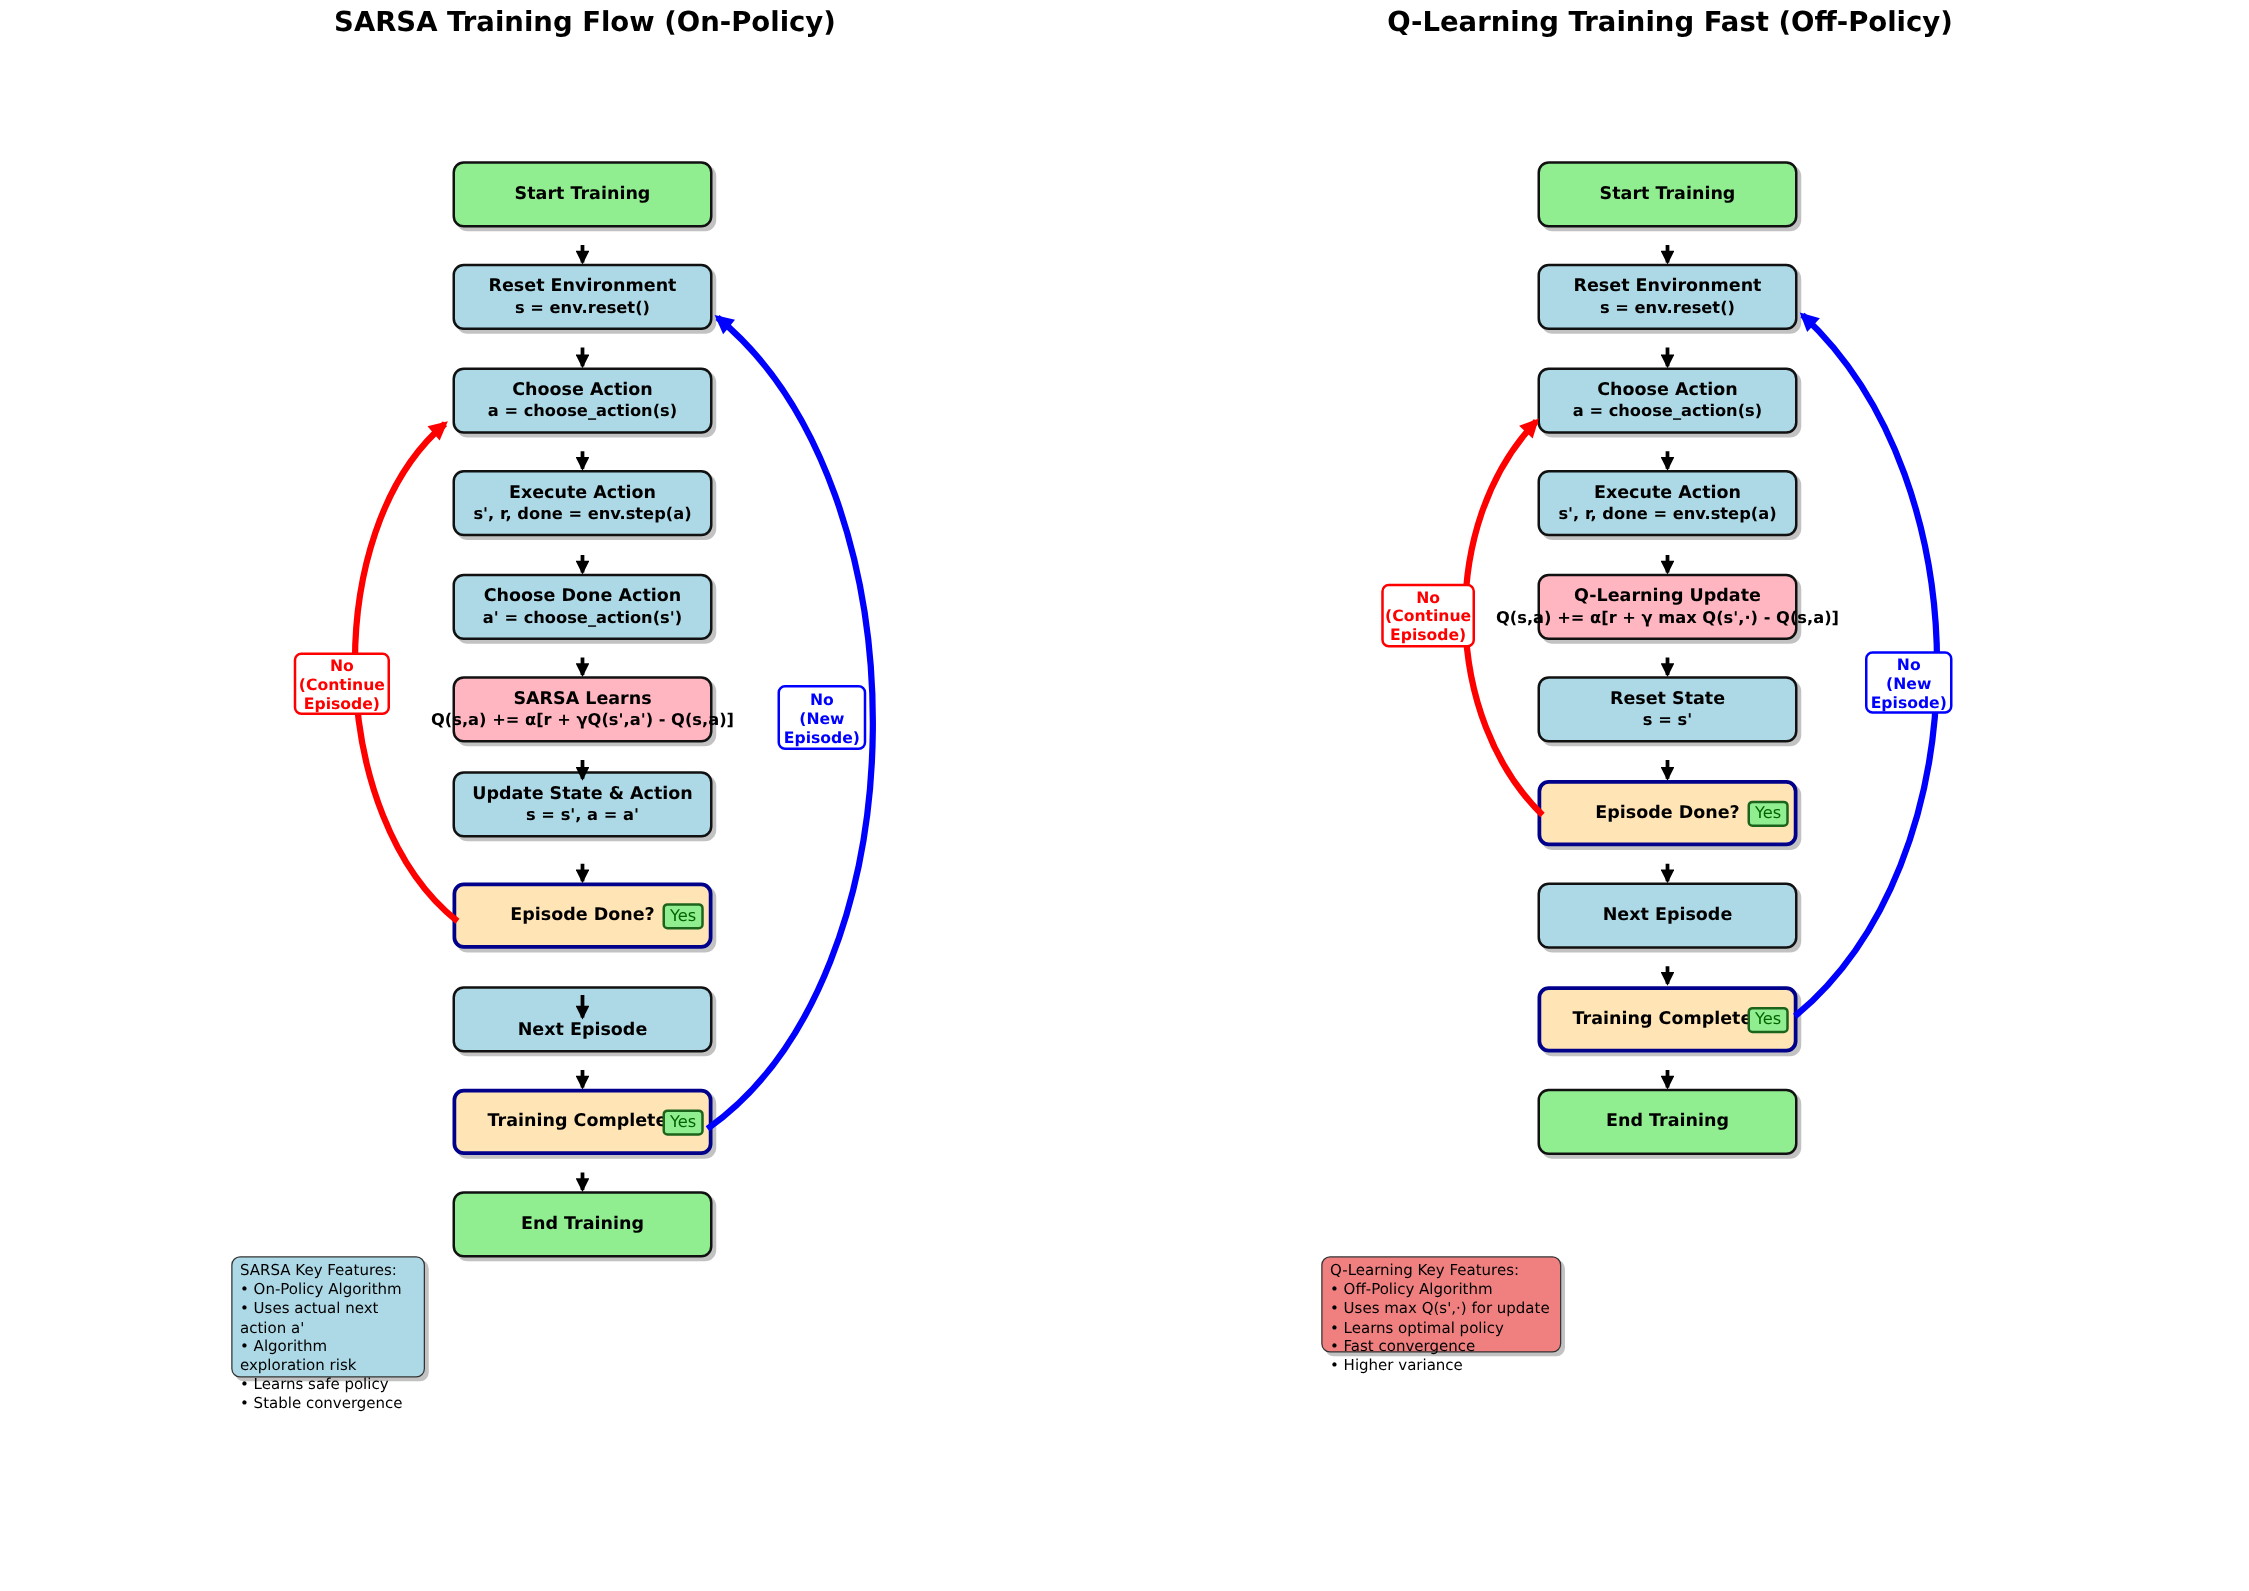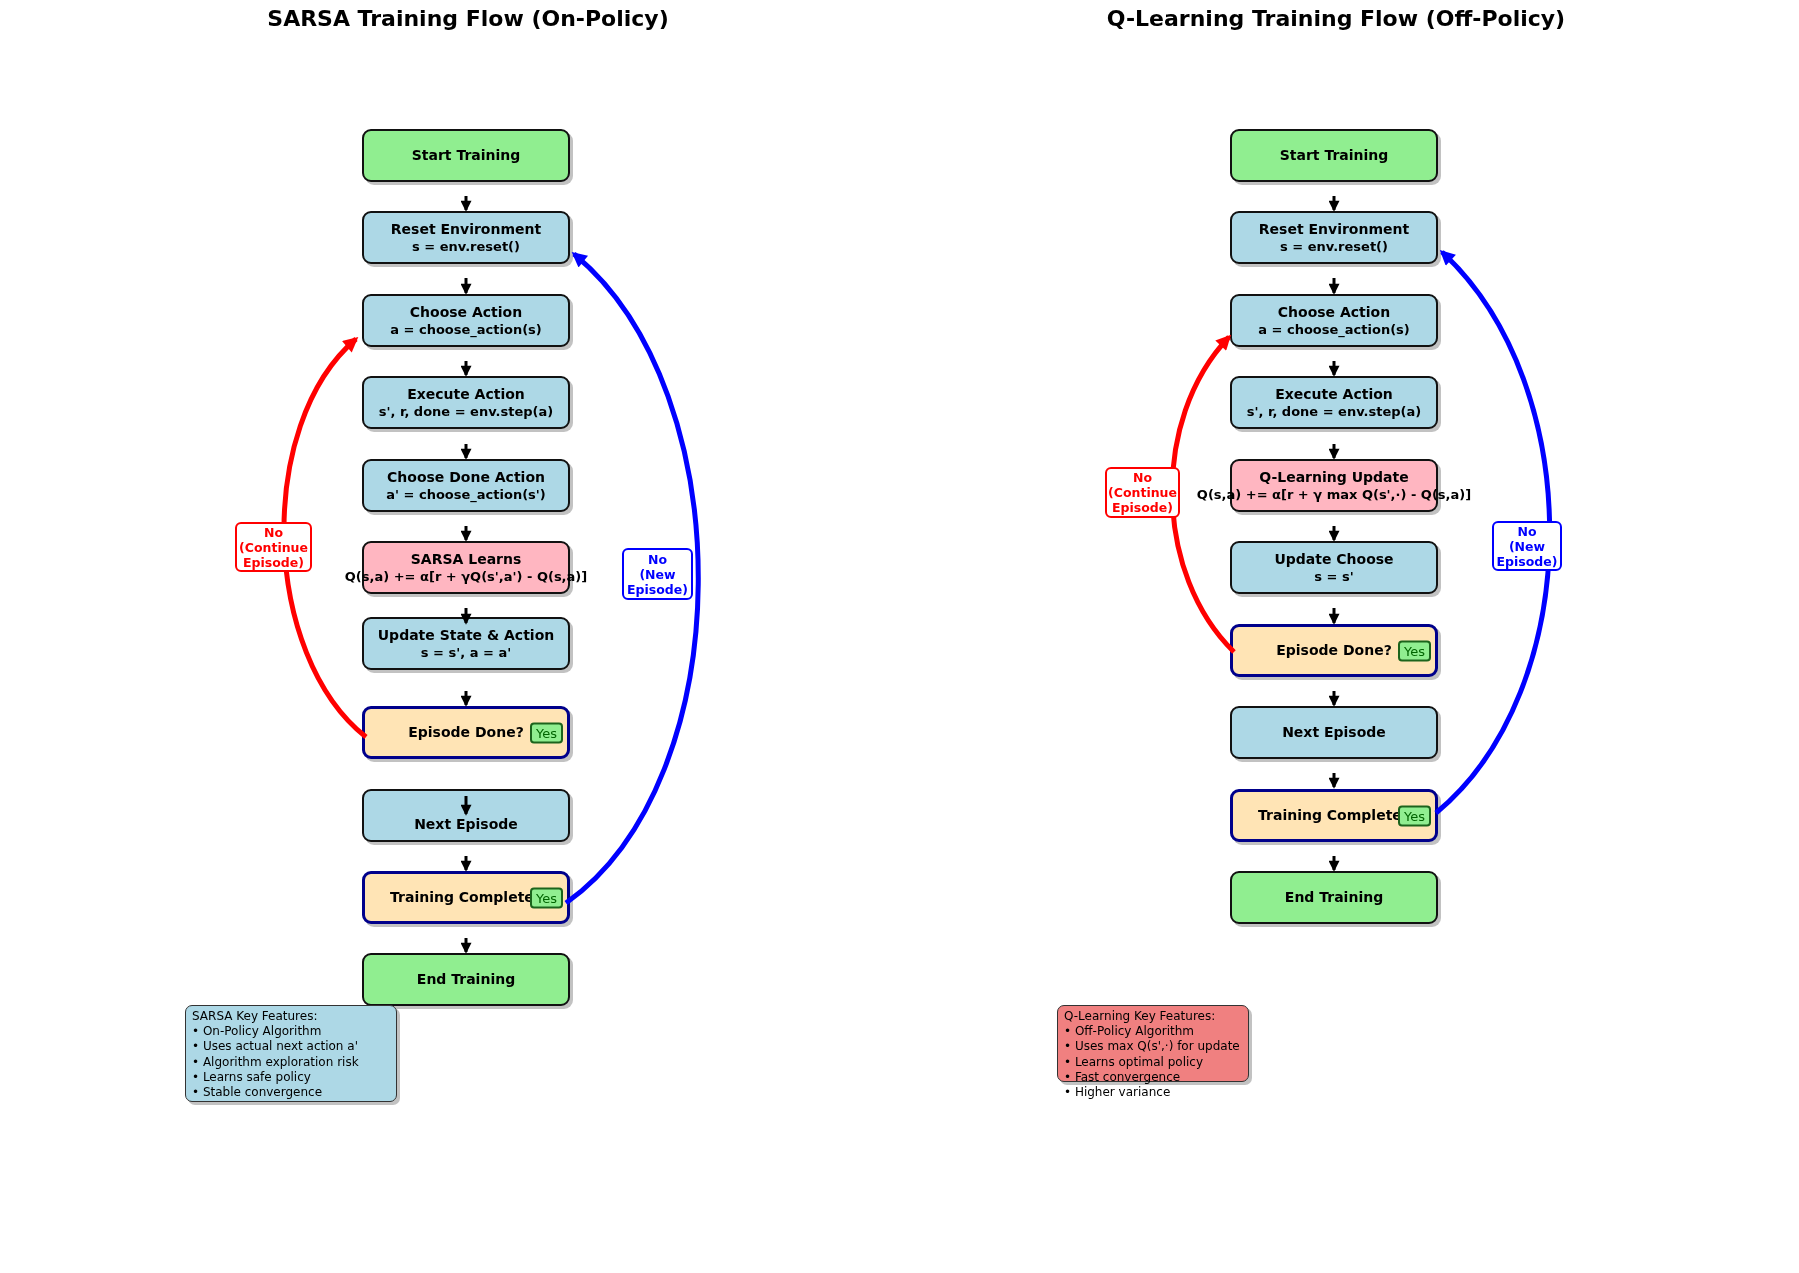--- a/index.html
+++ b/index.html
@@ -51,21 +51,21 @@
   }
   .features.left{background:var(--features-blue);}
   .features.right{background:var(--features-coral);}
 </style>
 </head>
 <body>
 
 <div class="canvas">
 
   <div class="chart-title" style="left:148px; top:6px;">SARSA Training Flow (On-Policy)</div>
-  <div class="chart-title" style="left:1016px; top:6px;">Q-Learning Training Flow (Off-Policy)</div>
+  <div class="chart-title" style="left:1016px; top:6px;">Q-Learning Training Fast (Off-Policy)</div>
 
   <div class="fbox green" style="left:362px; top:129px;">
     <div class="t1">Start Training</div>
   </div>
   <div class="fbox blue" style="left:362px; top:211px;">
     <div class="t1">Reset Environment</div>
     <div class="t2">s = env.reset()</div>
   </div>
   <div class="fbox blue" style="left:362px; top:294px;">
     <div class="t1">Choose Action</div>
@@ -115,21 +115,21 @@
   </div>
   <div class="fbox blue" style="left:1230px; top:376px;">
     <div class="t1">Execute Action</div>
     <div class="t2">s', r, done = env.step(a)</div>
   </div>
   <div class="fbox pink" style="left:1230px; top:459px;">
     <div class="t1">Q-Learning Update</div>
     <div class="t2">Q(s,a) += α[r + γ max Q(s',·) - Q(s,a)]</div>
   </div>
   <div class="fbox blue" style="left:1230px; top:541px;">
-    <div class="t1">Update Choose</div>
+    <div class="t1">Reset State</div>
     <div class="t2">s = s'</div>
   </div>
   <div class="fbox orange decision" style="left:1230px; top:624px;">
     <div class="t1">Episode Done?</div>
     <span class="badge">Yes</span>
   </div>
   <div class="fbox blue" style="left:1230px; top:706px;">
     <div class="t1">Next Episode</div>
   </div>
   <div class="fbox orange decision" style="left:1230px; top:789px;">
@@ -197,21 +197,21 @@
     <div>No</div>
     <div>(Continue</div>
     <div>Episode)</div>
   </div>
   <div class="edge-label blue" style="left:1492px; top:521px; width:70px; height:50px;">
     <div>No</div>
     <div>(New</div>
     <div>Episode)</div>
   </div>
 
-  <div class="features left" style="left:185px; top:1005px; width:212px; height:97px;">
+  <div class="features left" style="left:185px; top:1005px; width:155px; height:97px;">
     <div>SARSA Key Features:</div>
     <div>• On-Policy Algorithm</div>
     <div>• Uses actual next action a'</div>
     <div>• Algorithm exploration risk</div>
     <div>• Learns safe policy</div>
     <div>• Stable convergence</div>
   </div>
   <div class="features right" style="left:1057px; top:1005px; width:192px; height:77px;">
     <div>Q-Learning Key Features:</div>
     <div>• Off-Policy Algorithm</div>

